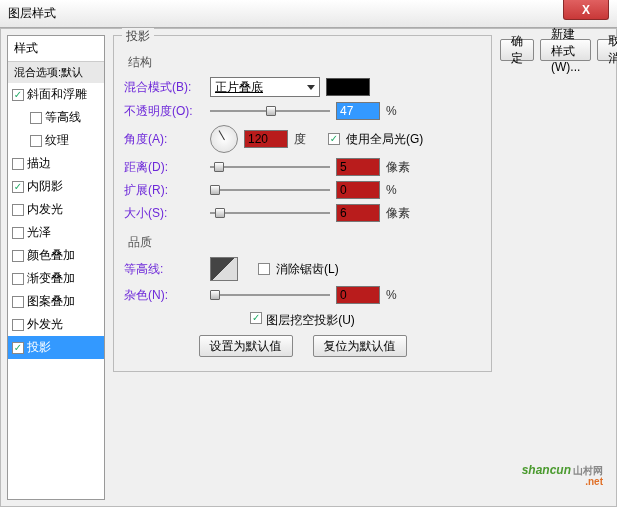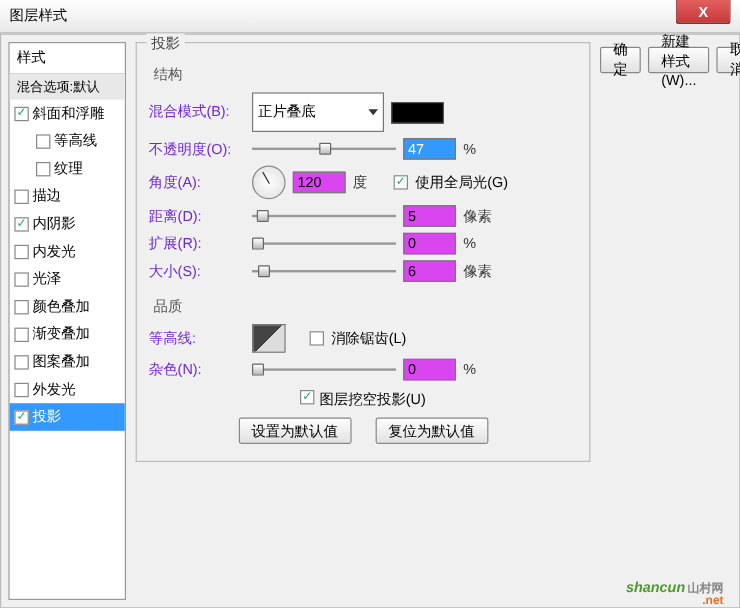--- a/index.html
+++ b/index.html
@@ -14,41 +14,41 @@
 .side-item.indent{padding-left:22px;}
 .side-item.selected{background:#3399ff;color:#fff;}
 .chk{width:12px;height:12px;border:1px solid #888;background:#fff;display:inline-flex;align-items:center;justify-content:center;font-size:10px;line-height:1;color:#333;}
 .chk.on::after{content:"✓";color:#2a6;}
 .center{flex:1;padding:0 8px;position:relative;}
 .fieldset{border:1px solid #bbb;padding:10px 10px 14px 10px;margin-bottom:8px;position:relative;}
 .legend{position:absolute;top:-8px;left:8px;background:#f0f0f0;padding:0 4px;color:#444;}
 .group-title{color:#555;margin:2px 0 6px 4px;}
 .row{display:flex;align-items:center;margin:5px 0;gap:6px;}
 .lbl{width:80px;text-align:left;color:#6d28d9;white-space:nowrap;}
-.combo{width:110px;height:33px;border:1px solid #777;background:#fff;display:flex;align-items:center;padding:0 4px;justify-content:space-between;}
+.combo{width:110px;height:20px;border:1px solid #777;background:#fff;display:flex;align-items:center;padding:0 4px;justify-content:space-between;text-decoration:underline;}
 .combo-arrow{width:0;height:0;border-left:4px solid transparent;border-right:4px solid transparent;border-top:5px solid #333;}
 .swatch{width:44px;height:18px;background:#000;border:1px solid #555;}
 .slider{flex:1;height:16px;position:relative;max-width:120px;}
 .slider-track{position:absolute;top:7px;left:0;right:0;height:2px;background:#999;}
 .slider-thumb{position:absolute;top:3px;width:10px;height:10px;background:linear-gradient(#fff,#bbb);border:1px solid #666;border-radius:1px;}
-.numbox{width:44px;height:18px;border:1px solid #777;background:#d946ef;padding:0 3px;display:flex;align-items:center;}
+.numbox{width:44px;height:18px;border:1px solid #777;background:#b91c1c;padding:0 3px;display:flex;align-items:center;}
 .numbox.hl{background:#3399ff;color:#fff;}
 .unit{min-width:28px;color:#333;}
 .dial{width:28px;height:28px;border:1px solid #888;border-radius:50%;background:radial-gradient(#fff,#ddd);position:relative;}
 .dial-hand{position:absolute;width:1px;height:11px;background:#333;left:13px;top:3px;transform-origin:bottom center;transform:rotate(-30deg);}
 .contour{width:28px;height:24px;border:1px solid #777;background:linear-gradient(135deg,#444 0%,#444 50%,#ddd 50%,#ddd 100%);}
 .btn{height:22px;border:1px solid #888;background:linear-gradient(#fdfdfd,#e2e2e2);padding:0 10px;display:inline-flex;align-items:center;justify-content:center;cursor:default;border-radius:2px;}
 .right{width:110px;display:flex;flex-direction:row;gap:6px;align-items:stretch;padding-top:4px;}
 .right .btn{width:100%;}
 .preview-chk{display:flex;justify-content:center;align-items:center;gap:4px;margin-top:4px;}
 .preview-box{width:72px;height:72px;border:1px solid #888;background:radial-gradient(circle at 50% 55%, #60727a 0%, #4a5a62 35%, #e4e4e4 70%);margin:6px auto 0;}
 .sect{margin-top:8px;}
 .knock-row{display:flex;justify-content:center;margin:8px 0 6px;}
 .btn-row{display:flex;justify-content:center;gap:20px;}
-.watermark{position:absolute;right:14px;bottom:1px;font-size:22px;font-weight:bold;color:#4a9a2e;font-style:italic;}
+.watermark{position:absolute;right:14px;bottom:20px;font-size:22px;font-weight:bold;color:#4a9a2e;font-style:italic;}
 .watermark .s{color:#4a9a2e;}
 .watermark .cn{font-size:10px;color:#888;font-style:normal;margin-left:2px;}
 .watermark .net{font-size:10px;color:#e07028;display:block;text-align:right;font-style:normal;margin-top:-4px;}
 </style>
 </head>
 <body>
 
 <div class="titlebar">
   <span>图层样式</span>
   <div class="close-btn">

